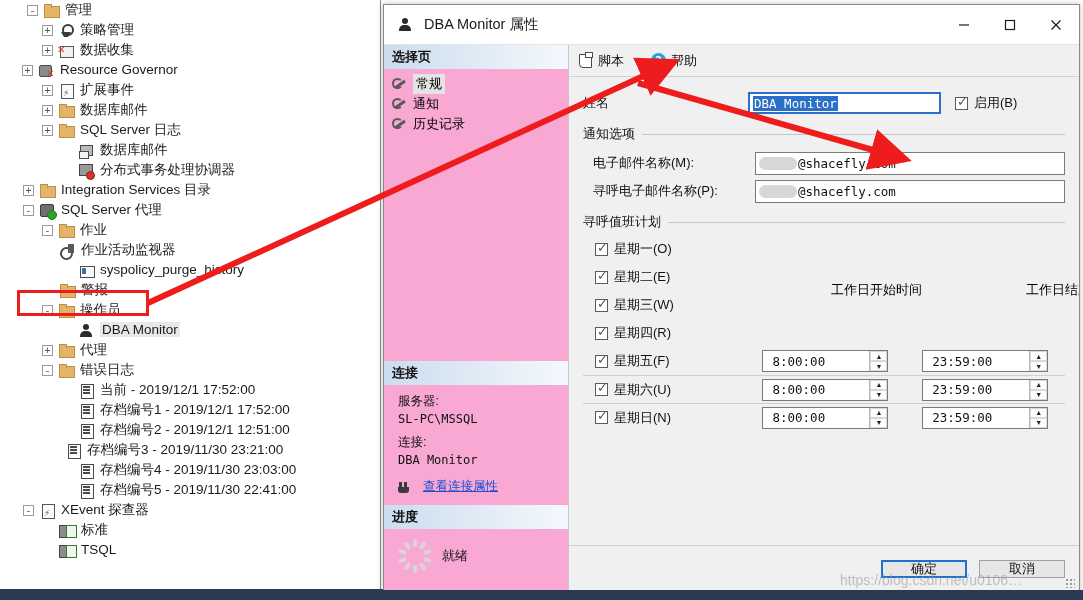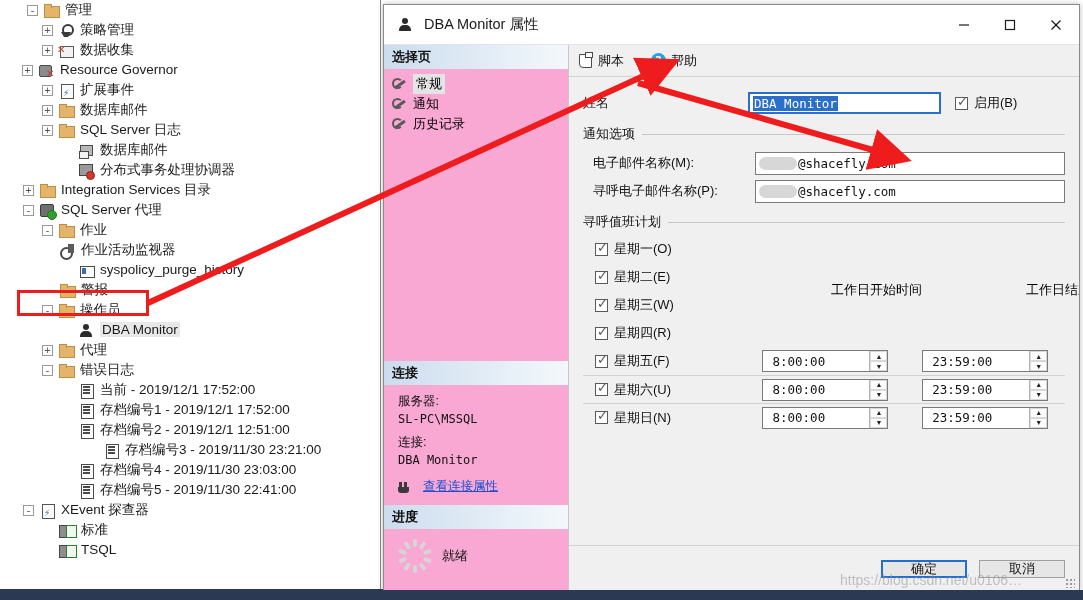--- a/index.html
+++ b/index.html
@@ -422,21 +422,21 @@
         <div class="tnode" style="padding-left: 42px;"><span class="expspace"></span><span class="ico ic-jobmon"></span><span class="lbl">作业活动监视器</span></div>
         <div class="tnode" style="padding-left: 61px;"><span class="expspace"></span><span class="ico ic-job"></span><span class="lbl">syspolicy_purge_history</span></div>
         <div class="tnode" style="padding-left: 42px;"><span class="expspace"></span><span class="ico ic-folder"></span><span class="lbl">警报</span></div>
         <div class="tnode" style="padding-left: 42px;"><span class="exp">-</span><span class="ico ic-folder"></span><span class="lbl">操作员</span></div>
         <div class="tnode sel" style="padding-left: 61px;"><span class="expspace"></span><span class="ico ic-person"></span><span class="lbl">DBA Monitor</span></div>
         <div class="tnode" style="padding-left: 42px;"><span class="exp">+</span><span class="ico ic-folder"></span><span class="lbl">代理</span></div>
         <div class="tnode" style="padding-left: 42px;"><span class="exp">-</span><span class="ico ic-folder"></span><span class="lbl">错误日志</span></div>
         <div class="tnode" style="padding-left: 61px;"><span class="expspace"></span><span class="ico ic-log"></span><span class="lbl">当前 - 2019/12/1 17:52:00</span></div>
         <div class="tnode" style="padding-left: 61px;"><span class="expspace"></span><span class="ico ic-log"></span><span class="lbl">存档编号1 - 2019/12/1 17:52:00</span></div>
         <div class="tnode" style="padding-left: 61px;"><span class="expspace"></span><span class="ico ic-log"></span><span class="lbl">存档编号2 - 2019/12/1 12:51:00</span></div>
-        <div class="tnode" style="padding-left: 86px;"><span class="expspace"></span><span class="ico ic-log"></span><span class="lbl">存档编号3 - 2019/11/30 23:21:00</span></div>
+        <div class="tnode" style="padding-left: 48px;"><span class="expspace"></span><span class="ico ic-log"></span><span class="lbl">存档编号3 - 2019/11/30 23:21:00</span></div>
         <div class="tnode" style="padding-left: 61px;"><span class="expspace"></span><span class="ico ic-log"></span><span class="lbl">存档编号4 - 2019/11/30 23:03:00</span></div>
         <div class="tnode" style="padding-left: 61px;"><span class="expspace"></span><span class="ico ic-log"></span><span class="lbl">存档编号5 - 2019/11/30 22:41:00</span></div>
         <div class="tnode" style="padding-left: 23px;"><span class="exp">-</span><span class="ico ic-xevent"></span><span class="lbl">XEvent 探查器</span></div>
         <div class="tnode" style="padding-left: 42px;"><span class="expspace"></span><span class="ico ic-sess"></span><span class="lbl">标准</span></div>
         <div class="tnode" style="padding-left: 42px;"><span class="expspace"></span><span class="ico ic-sess"></span><span class="lbl">TSQL</span></div>
       </div>
     <div id="tree-highlight"></div>
   </div>
 
   <div id="dialog">

